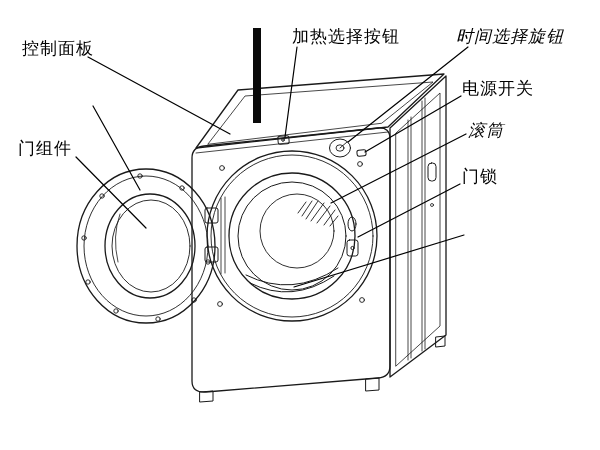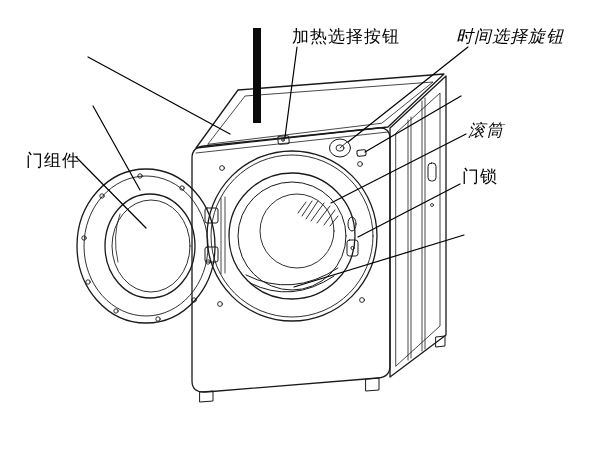--- a/index.html
+++ b/index.html
@@ -14,21 +14,21 @@
   .part-label{
     position:absolute;
     font-size:17px;
     line-height:20px;
     color:#000;
     white-space:nowrap;
     letter-spacing:1px;
   }
   .lbl-control-panel{left:22px;top:38px;}
   .lbl-door-seal   {left:18px;top:88px;}
-  .lbl-door-assy   {left:18px;top:150px;margin-left:8px;}
+  .lbl-door-assy   {left:18px;top:138px;}
   .lbl-heat-btn    {left:292px;top:26px;}
   .lbl-time-knob   {left:456px;top:26px;font-style:italic;}
   .lbl-power-sw    {left:462px;top:78px;}
   .lbl-drum        {left:468px;top:120px;font-style:italic;}
   .lbl-door-lock   {left:462px;top:167px;font-family:Liberation Serif, serif;}
   .lbl-filter      {left:466px;top:218px;}
 </style>
 </head>
 <body>
 
@@ -145,18 +145,20 @@
       <path d="M76 157 L146 228"></path>
       <path d="M297 47 L285 137"></path>
       <path d="M468 47 L348 142"></path>
       <path d="M461 96 L365 152"></path>
       <path d="M466 134 L331 203"></path>
       <path d="M460 184 L358 237"></path>
       <path d="M464 235 L294 287"></path>
     </g>
   </svg>
 
+  <div class="part-label lbl-control-panel">控制面板</div>
   <div class="part-label lbl-door-assy">门组件</div>
   <div class="part-label lbl-heat-btn">加热选择按钮</div>
   <div class="part-label lbl-time-knob">时间选择旋钮</div>
+  <div class="part-label lbl-power-sw">电源开关</div>
   <div class="part-label lbl-drum">滚筒</div>
   <div class="part-label lbl-door-lock">门锁</div>
 </div>
 
 </body></html>

